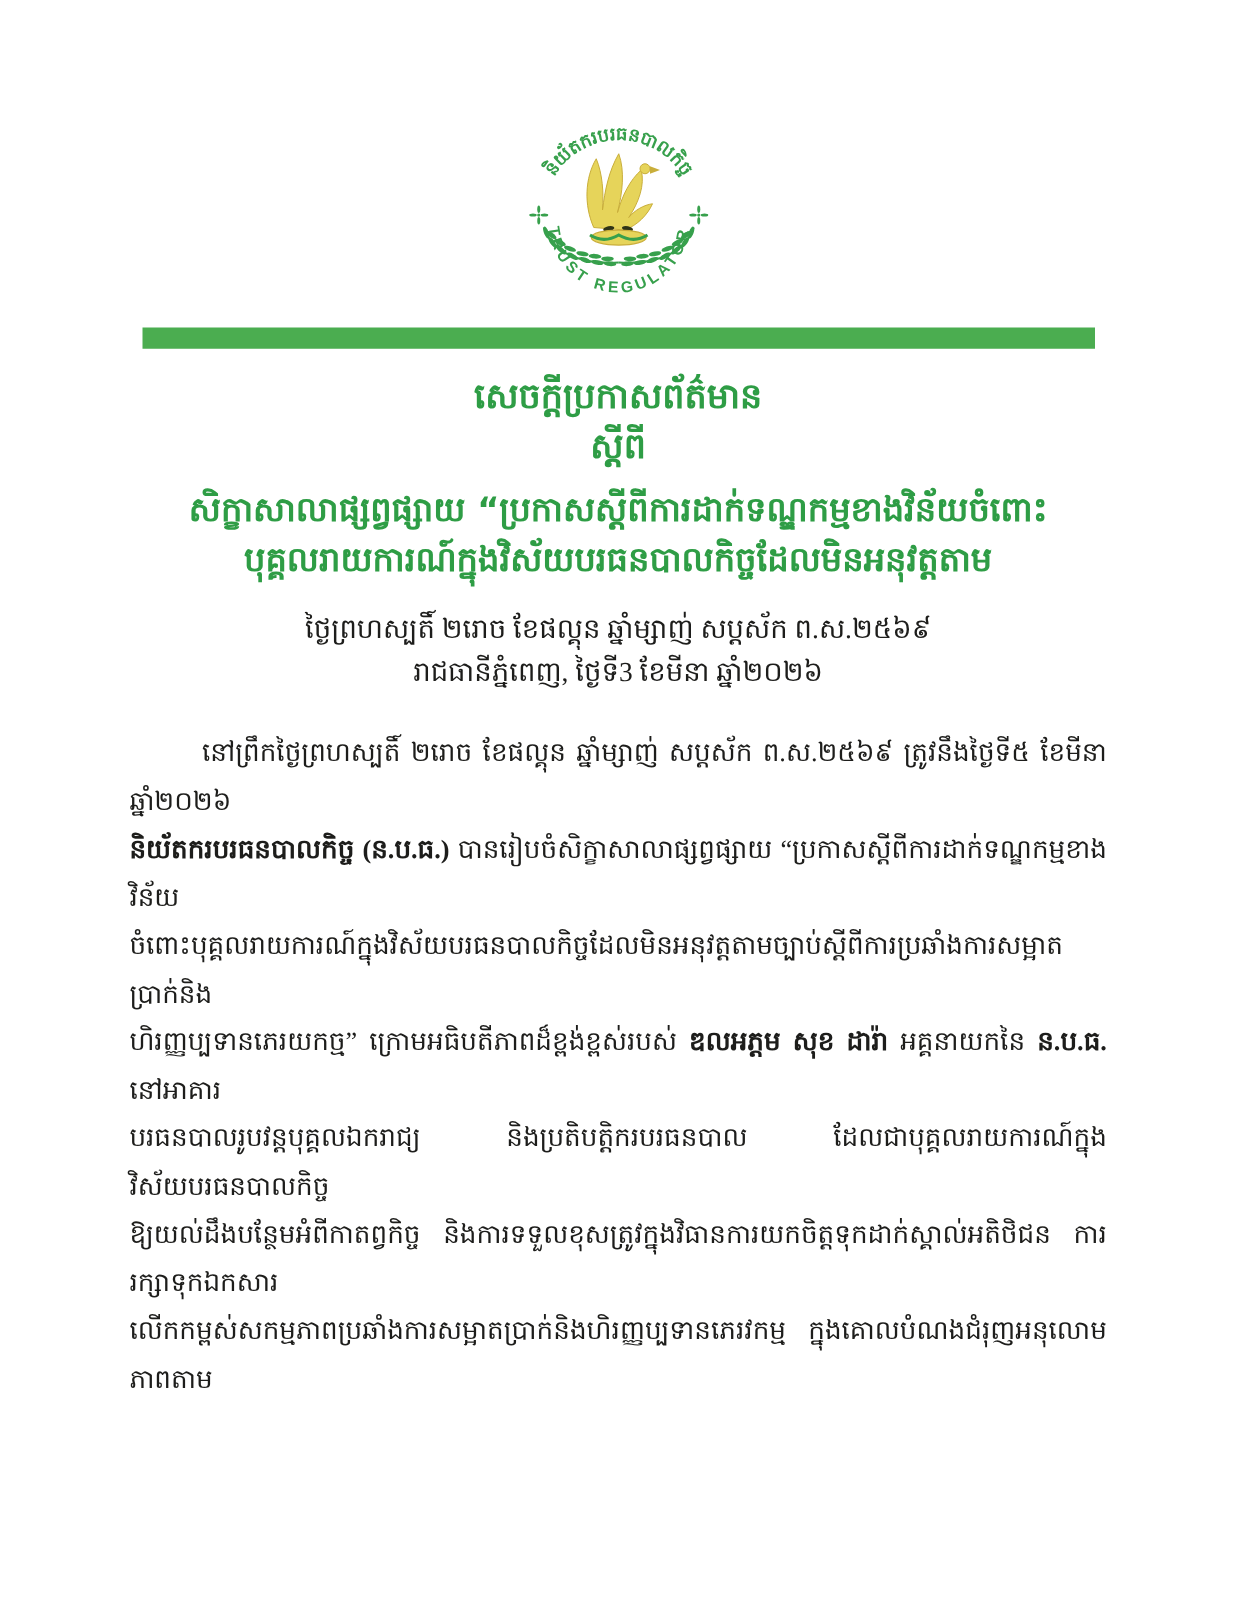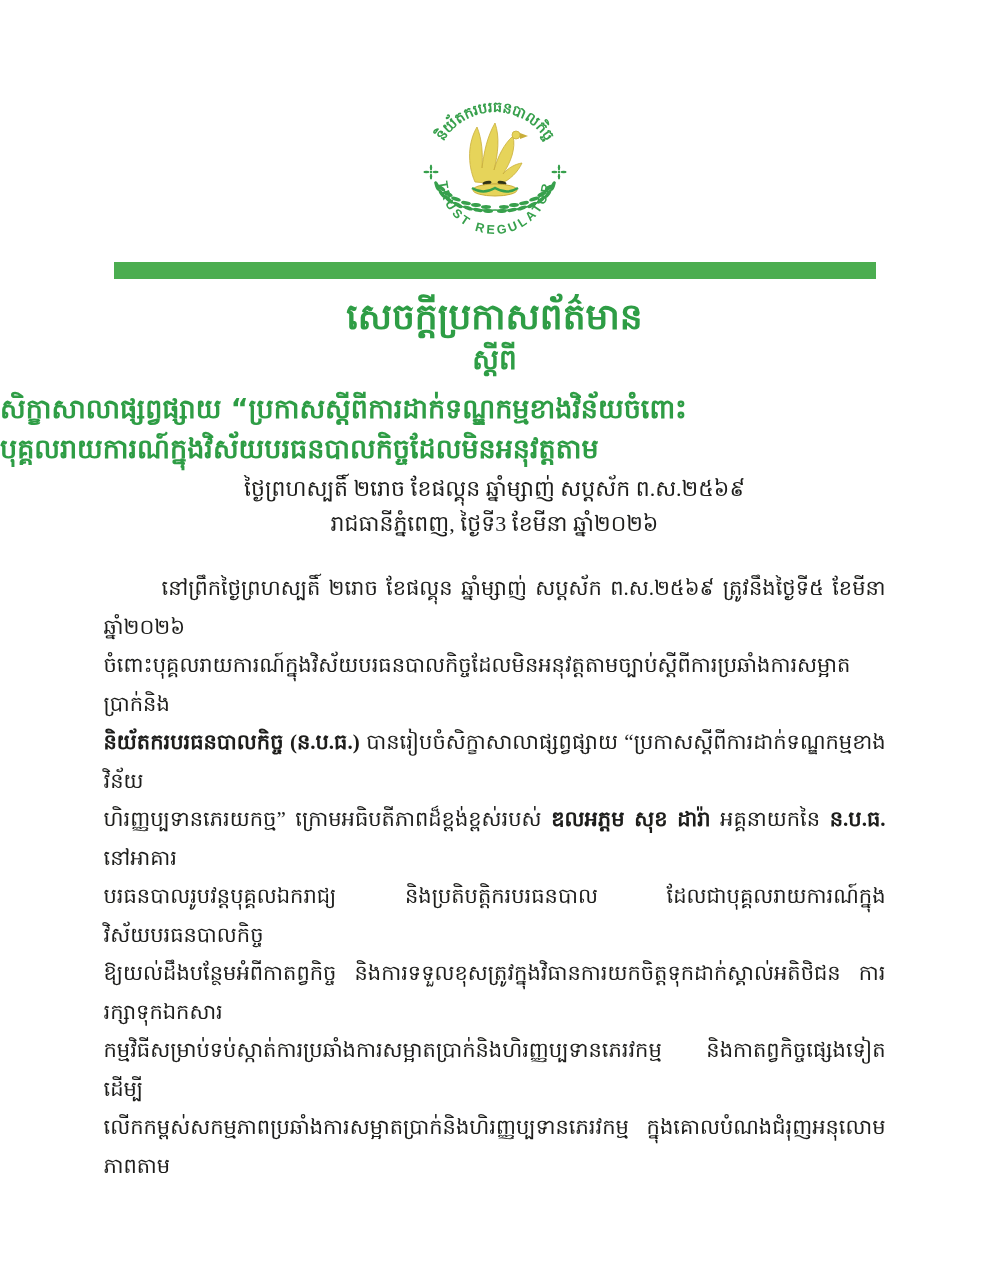--- a/index.html
+++ b/index.html
@@ -22,36 +22,37 @@
     color:var(--text_black);
   }
   .logo-wrap{width:156px;height:156px;margin:94px auto 0;}
   .logo-wrap svg{display:block;width:156px;height:156px;}
   .divider-bar{
     width:762px;height:17px;margin:12px auto 0;
     background:var(--bar_green);
   }
   .doc-type{
     margin-top:20px;text-align:center;
-    font-size:36px;font-weight:bold;line-height:36px;
+    font-size:28px;font-weight:bold;line-height:36px;
     color:var(--title_green);
     font-family:"DejaVu Sans", sans-serif;
   }
   .regarding{
     margin-top:8px;text-align:center;
     font-size:28px;font-weight:bold;line-height:34px;
     color:var(--title_green);
+    font-family:Liberation Mono, monospace;
   }
   .main-title{
-    margin-top:12px;
+    margin-top:12px;text-align:center;
     color:var(--title_green);
     font-weight:bold;font-size:27px;line-height:40px;
   }
   .date-block{
-    margin-top:2px;text-align:center;
+    margin-top:16px;text-align:center;
     font-size:22px;line-height:35px;
     color:var(--text_black);
     font-family:"Liberation Serif", serif;
   }
   .body-par{
     width:782px;margin:28px auto 0;
     font-size:21px;line-height:38.5px;
     color:var(--text_black);
     font-family:"Liberation Serif", serif;
   }
@@ -143,22 +144,21 @@
     <div>បុគ្គលរាយការណ៍ក្នុងវិស័យបរធនបាលកិច្ចដែលមិនអនុវត្តតាម</div>
   </div>
 
   <div class="date-block">
     <div>ថ្ងៃព្រហស្បតិ៍ ២រោច ខែផល្គុន ឆ្នាំម្សាញ់ សប្តស័ក ព.ស.២៥៦៩</div>
     <div>រាជធានីភ្នំពេញ, ថ្ងៃទី3 ខែមីនា ឆ្នាំ២០២៦</div>
   </div>
 
   <div class="body-par">
       <div class="bline indent"><span>នៅព្រឹកថ្ងៃព្រហស្បតិ៍ ២រោច ខែផល្គុន ឆ្នាំម្សាញ់ សប្តស័ក ព.ស.២៥៦៩ ត្រូវនឹងថ្ងៃទី៥ ខែមីនា ឆ្នាំ២០២៦</span></div>
+      <div class="bline"><span class="bold">និយ័តករបរធនបាលកិច្ច (ន.ប.ធ.)</span><span> បានរៀបចំសិក្ខាសាលាផ្សព្វផ្សាយ “ប្រកាសស្តីពីការដាក់ទណ្ឌកម្មខាងវិន័យ</span></div>
       <div class="bline"><span>ចំពោះបុគ្គលរាយការណ៍ក្នុងវិស័យបរធនបាលកិច្ចដែលមិនអនុវត្តតាមច្បាប់ស្តីពីការប្រឆាំងការសម្អាតប្រាក់និង</span></div>
-      <div class="bline"><span class="bold">និយ័តករបរធនបាលកិច្ច (ន.ប.ធ.)</span><span> បានរៀបចំសិក្ខាសាលាផ្សព្វផ្សាយ “ប្រកាសស្តីពីការដាក់ទណ្ឌកម្មខាងវិន័យ</span></div>
       <div class="bline"><span>ហិរញ្ញប្បទានភេរយកច្ម” ក្រោមអធិបតីភាពដ៏ខ្ពង់ខ្ពស់របស់ </span><span class="bold">ឌលអភ្តម សុខ ដារ៉ា</span><span> អគ្គនាយកនៃ </span><span class="bold">ន.ប.ធ.</span><span> នៅអាគារ</span></div>
       <div class="bline"><span>បរធនបាលរូបវន្តបុគ្គលឯករាជ្យ និងប្រតិបត្តិករបរធនបាល ដែលជាបុគ្គលរាយការណ៍ក្នុងវិស័យបរធនបាលកិច្ច</span></div>
       <div class="bline"><span>ឱ្យយល់ដឹងបន្ថែមអំពីកាតព្វកិច្ច និងការទទួលខុសត្រូវក្នុងវិធានការយកចិត្តទុកដាក់ស្គាល់អតិថិជន ការរក្សាទុកឯកសារ</span></div>
-      <div class="bline"><span>កម្មវិធីសម្រាប់ទប់ស្កាត់ការប្រឆាំងការសម្អាតប្រាក់និងហិរញ្ញប្បទានភេរវកម្ម និងកាតព្វកិច្ចផ្សេងទៀត ដើម្បី</span></div>
       <div class="bline"><span>លើកកម្ពស់សកម្មភាពប្រឆាំងការសម្អាតប្រាក់និងហិរញ្ញប្បទានភេរវកម្ម ក្នុងគោលបំណងជំរុញអនុលោមភាពតាម</span></div>
     </div>
 
 </div>
 
 </body></html>

